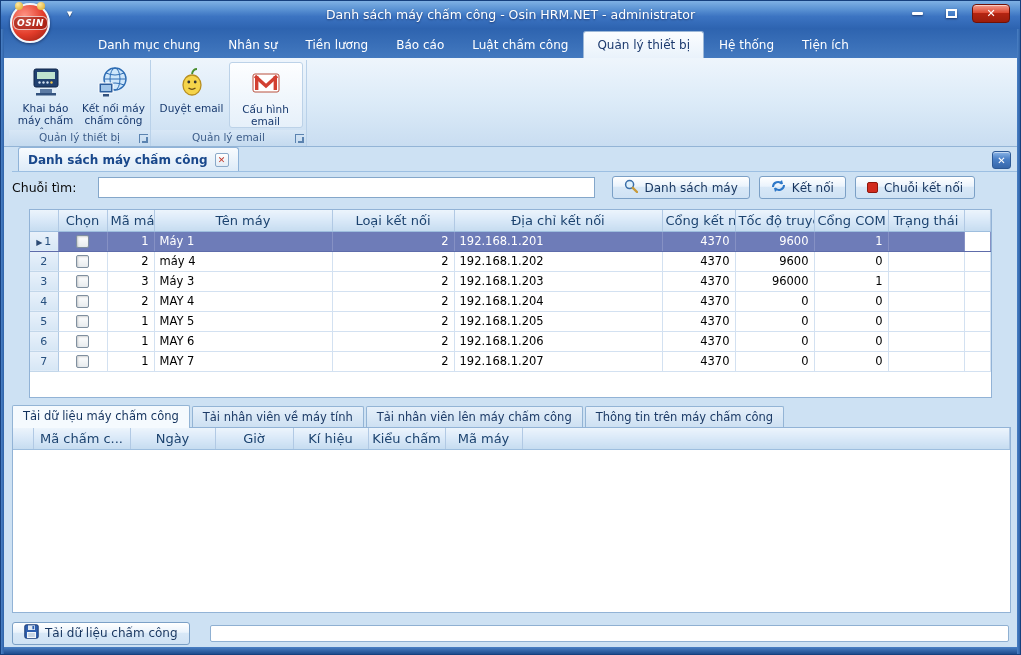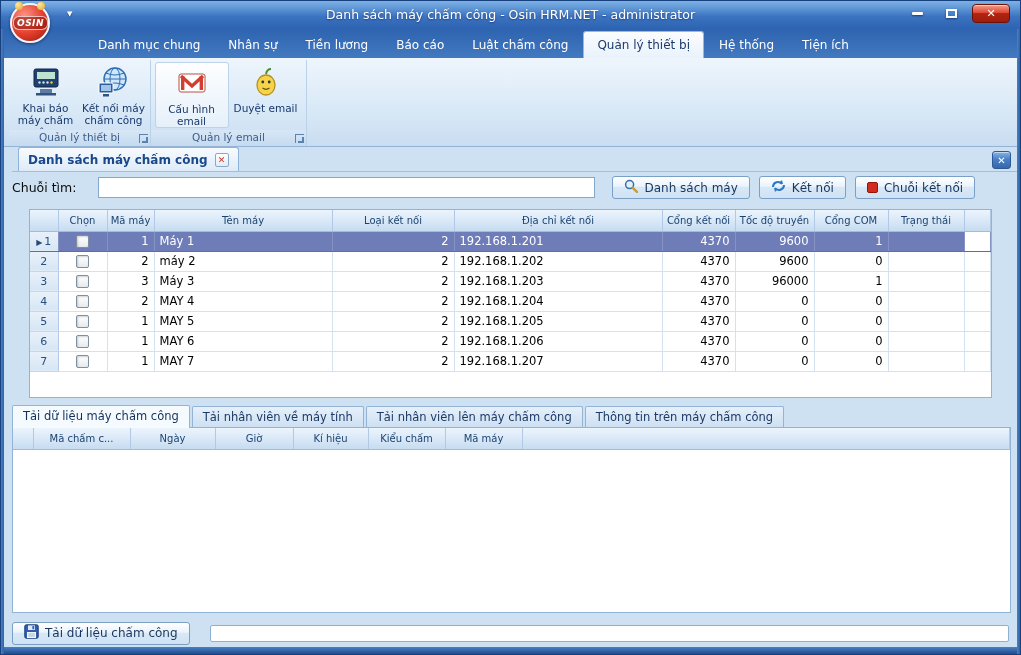--- a/index.html
+++ b/index.html
@@ -83,21 +83,21 @@
     border:1px solid #7ba0c6; border-radius:3px;
     background:linear-gradient(#ffffff,#eaf3fc 45%,#d8e8f7 46%,#cfe2f4);
     font-size:12px; color:#17355f; box-shadow:inset 0 1px 0 #fff; white-space:nowrap; }
   .btn.b1 { margin-left:17px; } .btn.b2, .btn.b3 { margin-left:9px; }
   .sq { width:11px; height:11px; border-radius:2px; background:#d22c1e; border:1px solid #8f170c; }
 
   
   .grid1 { position:absolute; top:208px; left:28px; width:963px; height:189px; background:#fff; border:1px solid #92b3d6; }
   .grid2 { position:absolute; top:426px; left:11px; width:999px; height:186px; background:#fff; border:1px solid #92b3d6; }
   table { width:100%; table-layout:fixed; border-collapse:collapse; }
-  th { height:21px; font-weight:normal; font-size:10px; color:#1c436f;
+  th { height:21px; font-weight:normal; font-size:13px; color:#1c436f;
     background:linear-gradient(#ecf4fc,#d7e7f7 55%,#c6dcf0);
     border-right:1px solid #b1c9e4; border-bottom:1px solid #9ebede; text-align:center; padding:0 3px;
     overflow:hidden; white-space:nowrap; }
   td { height:20px; font-size:11.5px; border-right:1px solid #d3e1f1; border-bottom:1px solid #d3e1f1;
     padding:0 5px; white-space:nowrap; overflow:hidden; color:#000; }
   td.ind { background:linear-gradient(#e9f1fa,#d6e6f5); border-right:1px solid #b1c9e4; border-bottom:1px solid #c3d7ea;
     text-align:center; color:#27507f; font-size:11px; padding:0 1px; }
   td.num { text-align:right; } td.txt { text-align:left; }
   tr.sel td { background:#6e7cb8; color:#fff; border-right-color:#8691c4; border-bottom-color:#5e6caa; }
   tr.sel td.ind { background:linear-gradient(#e9f1fa,#d6e6f5); color:#27507f; }
@@ -186,42 +186,42 @@
           <span class="rlabel">Kết nối máy chấm công</span>
         </div>
       </div>
       <div class="glabel">
         <span>Quản lý thiết bị</span>
         <span class="launcher"></span>
       </div>
     </div>
     <div class="rgroup g2">
       <div class="rbtns">
-        <div class="rbtn framed">
-          <span class="ric">
-            <svg width="30" height="28" viewBox="0 0 30 28">
-              <rect x="2" y="5" width="26" height="18" rx="2" fill="#ffffff" stroke="#b8513f"></rect>
-              <path d="M4 7 L15 17 L26 7" fill="none" stroke="#d23f31" stroke-width="3.4"></path>
-              <rect x="4" y="7" width="3.4" height="14" fill="#d23f31"></rect>
-              <rect x="22.6" y="7" width="3.4" height="14" fill="#d23f31"></rect>
-            </svg>
-          </span>
-          <span class="rlabel">Cấu hình email</span>
-        </div>
         <div class="rbtn">
           <span class="ric">
             <svg width="30" height="30" viewBox="0 0 30 30">
               <path d="M15 7 q1 -5 5 -5" fill="none" stroke="#4a8f2f" stroke-width="2"></path>
               <ellipse cx="15" cy="18" rx="9" ry="10" fill="#f5d44a" stroke="#b98f1f" stroke-width="1.3"></ellipse>
               <circle cx="11.8" cy="15" r="1.4" fill="#333"></circle>
                 <circle cx="18.2" cy="15" r="1.4" fill="#333"></circle>
               <path d="M11.5 21 q3.5 2.6 7 0" fill="none" stroke="#6b4e12" stroke-width="1.3"></path>
             </svg>
           </span>
           <span class="rlabel">Duyệt email</span>
+        </div>
+        <div class="rbtn framed">
+          <span class="ric">
+            <svg width="30" height="28" viewBox="0 0 30 28">
+              <rect x="2" y="5" width="26" height="18" rx="2" fill="#ffffff" stroke="#b8513f"></rect>
+              <path d="M4 7 L15 17 L26 7" fill="none" stroke="#d23f31" stroke-width="3.4"></path>
+              <rect x="4" y="7" width="3.4" height="14" fill="#d23f31"></rect>
+              <rect x="22.6" y="7" width="3.4" height="14" fill="#d23f31"></rect>
+            </svg>
+          </span>
+          <span class="rlabel">Cấu hình email</span>
         </div>
       </div>
       <div class="glabel">
         <span>Quản lý email</span>
         <span class="launcher"></span>
       </div>
     </div>
   </div>
 
   <div class="docbg"></div>
@@ -308,21 +308,21 @@
           <td class="num">1</td>
           <td class="txt"></td>
           <td class="filler"></td>
         </tr>
         <tr>
           <td class="ind"><span>2</span></td>
           <td>
               <span class="cb"></span>
             </td>
           <td class="num">2</td>
-          <td class="txt">máy 2</td>
+          <td class="txt">máy 4</td>
           <td class="num">2</td>
           <td class="txt">192.168.1.202</td>
           <td class="num">4370</td>
           <td class="num">9600</td>
           <td class="num">0</td>
           <td class="txt"></td>
           <td class="filler"></td>
         </tr>
         <tr>
           <td class="ind"><span>3</span></td>

